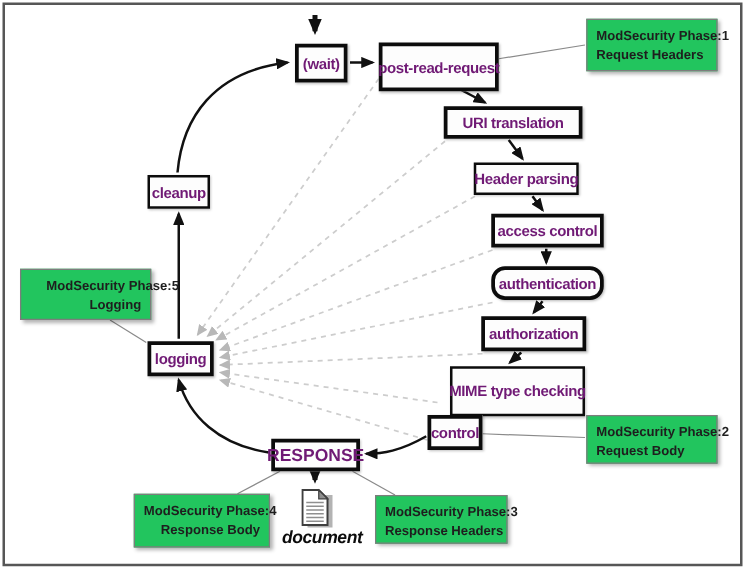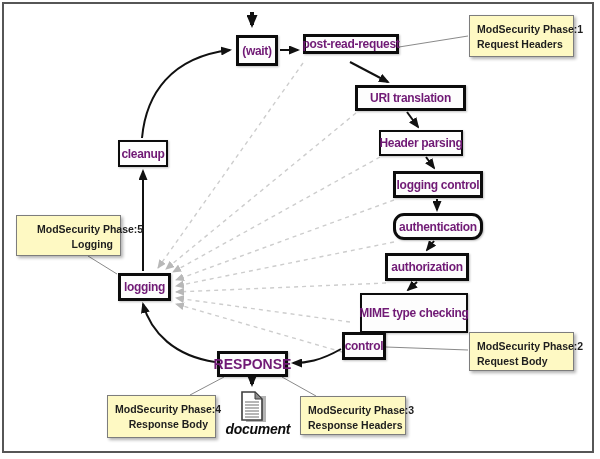--- a/index.html
+++ b/index.html
@@ -14,21 +14,21 @@
   svg.wires{position:absolute;left:0;top:0;z-index:1;}
   .node{
     position:absolute;z-index:3;background:#fdfdfd;border:3px solid #0c0c0c;
     box-sizing:border-box;display:flex;align-items:center;justify-content:center;
     font-weight:bold;color:#701a75;white-space:nowrap;letter-spacing:-0.3px;
     box-shadow:1px 1px 2px rgba(0,0,0,.25);font-size:12px;
   }
   .node.thin{border-width:2px;}
   .node.big{font-size:14px;letter-spacing:0;}
   .note{
-    position:absolute;z-index:3;background:#fef9c3;border:1px solid #7d7d7d;
+    position:absolute;z-index:3;background:#22c55e;border:1px solid #7d7d7d;
     box-sizing:border-box;padding:6px 7px 4px 7px;font-size:10.5px;font-weight:bold;
     color:#1e1e1e;line-height:1.45;box-shadow:2px 2px 3px rgba(0,0,0,.3);
   }
   .note .ln{display:block;white-space:nowrap;}
   .note.alignR{text-align:right;}
   .doc-icon{position:absolute;z-index:3;}
   .doc-label{
     position:absolute;z-index:3;font-size:14px;font-weight:bold;font-style:italic;
     color:#0c0c0c;text-align:right;letter-spacing:-0.3px;
   }
@@ -88,27 +88,27 @@
     </g>
 
     <g stroke="#111" stroke-width="4" fill="none">
       <line x1="252" y1="12" x2="252" y2="25" marker-end="url(#arwBig)"></line>
       <line x1="252" y1="377" x2="252" y2="384" marker-end="url(#arwBig)"></line>
     </g>
   </svg>
 
   <div class="node" style="left:236px;top:35px;width:42px;height:31px;">(wait)</div>
 
-  <div class="node" style="left:303px;top:34px;width:96px;height:20px;">post-read-request</div>
+  <div class="node" style="left:303px;top:34px;width:96px;height:39px;">post-read-request</div>
 
   <div class="node" style="left:355px;top:85px;width:111px;height:26px;">URI translation</div>
 
   <div class="node thin" style="left:379px;top:130px;width:84px;height:26px;">Header parsing</div>
 
-  <div class="node" style="left:393px;top:171px;width:90px;height:27px;">logging control</div>
+  <div class="node" style="left:393px;top:171px;width:90px;height:27px;">access control</div>
 
   <div class="node" style="left:393px;top:213px;width:90px;height:27px;border-radius:11px;">authentication</div>
 
   <div class="node" style="left:385px;top:253px;width:84px;height:28px;">authorization</div>
 
   <div class="node thin" style="left:360px;top:293px;width:108px;height:40px;text-align:center;">MIME type checking</div>
 
   <div class="node" style="left:342px;top:332px;width:44px;height:28px;">control</div>
 
   <div class="node big" style="left:217px;top:351px;width:71px;height:26px;">RESPONSE</div>

